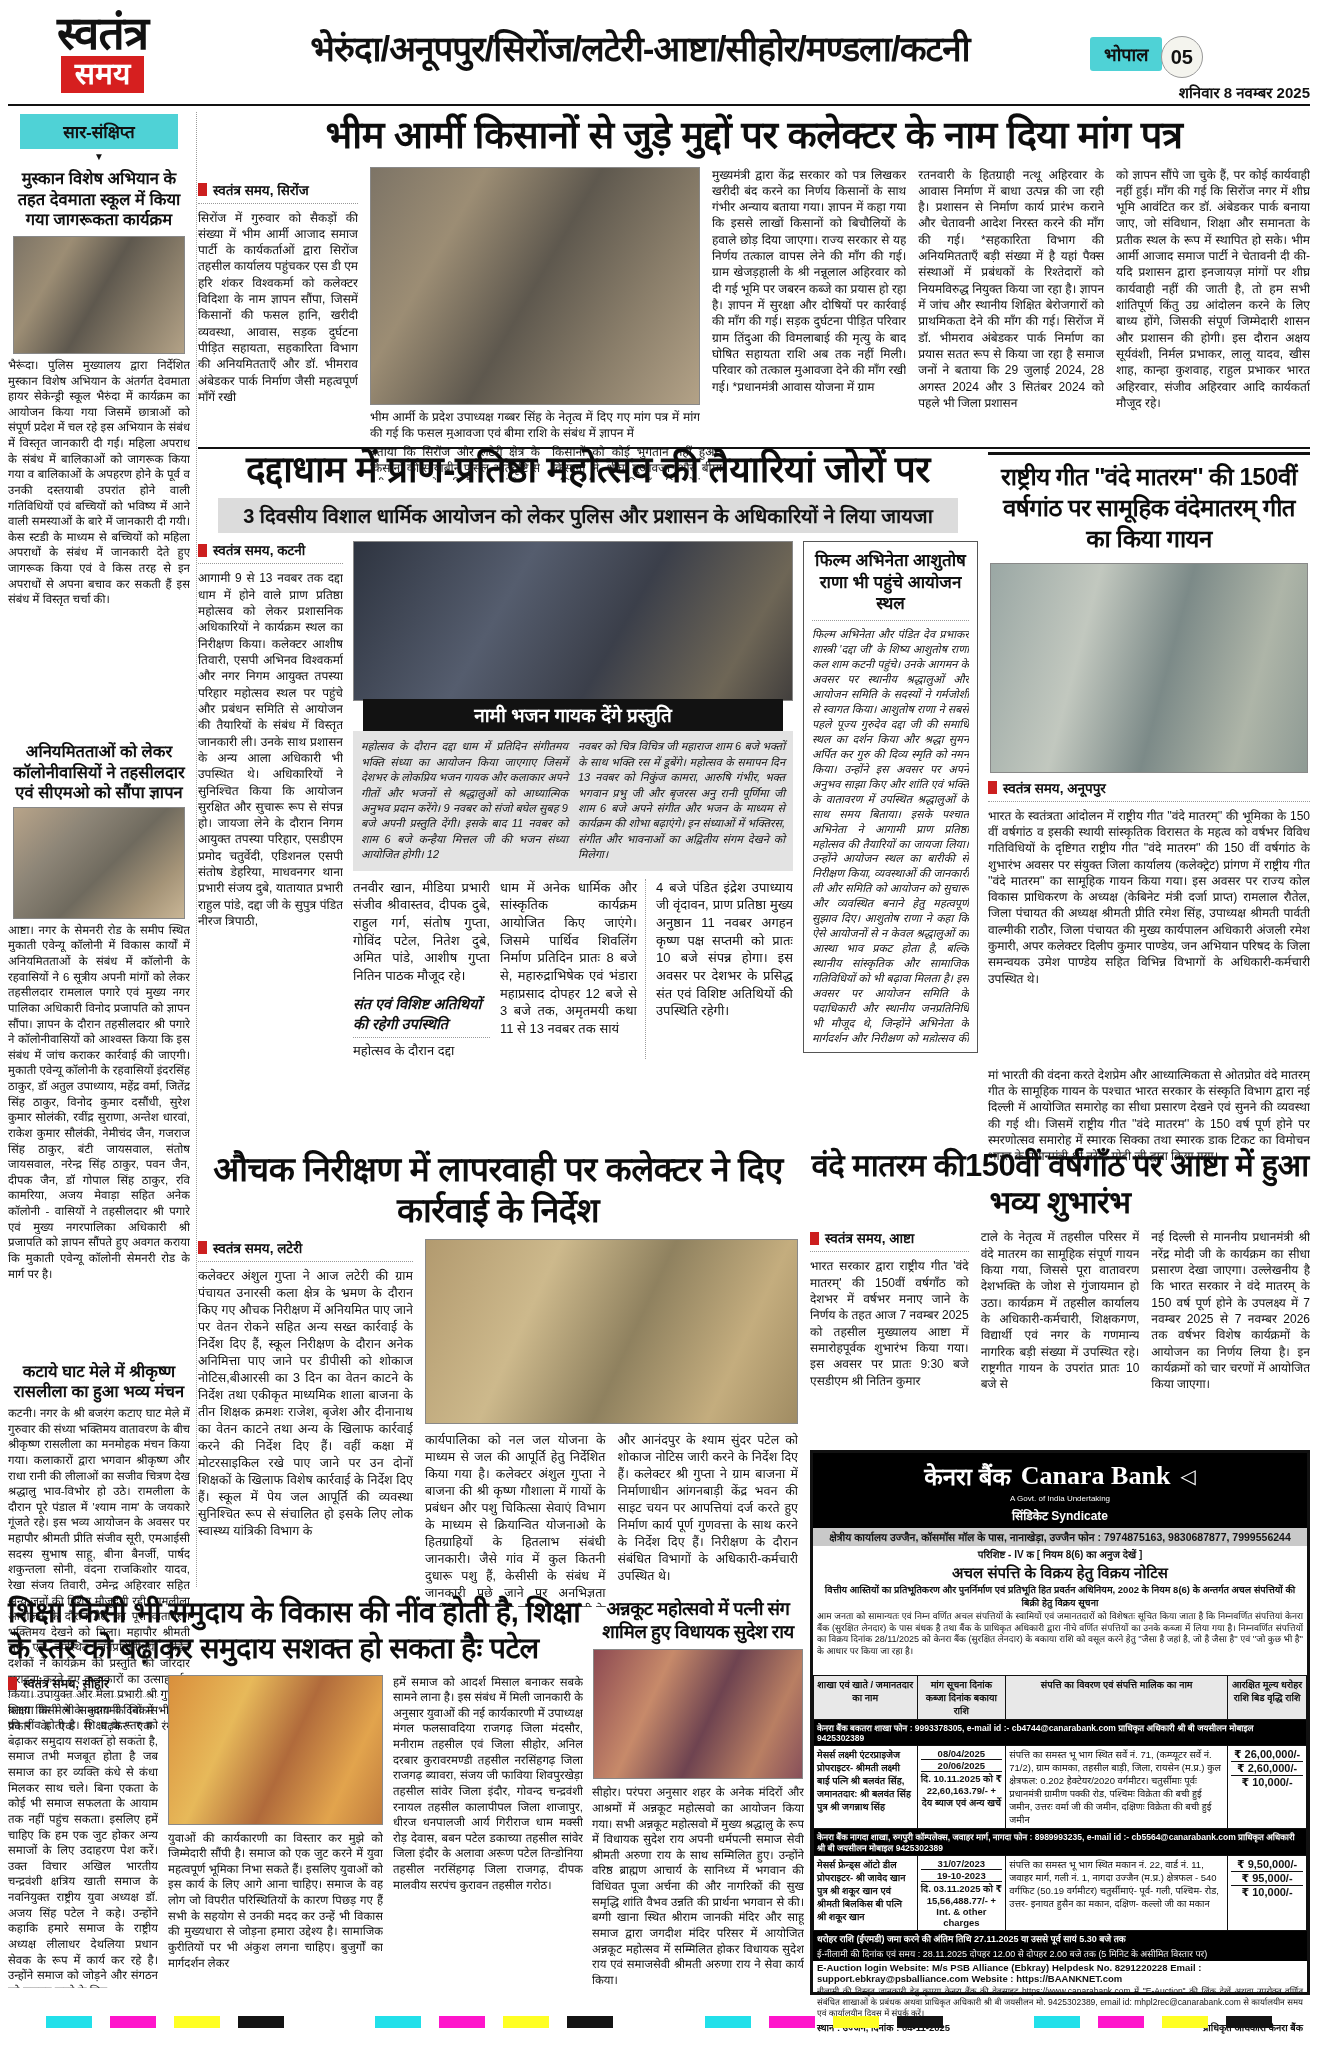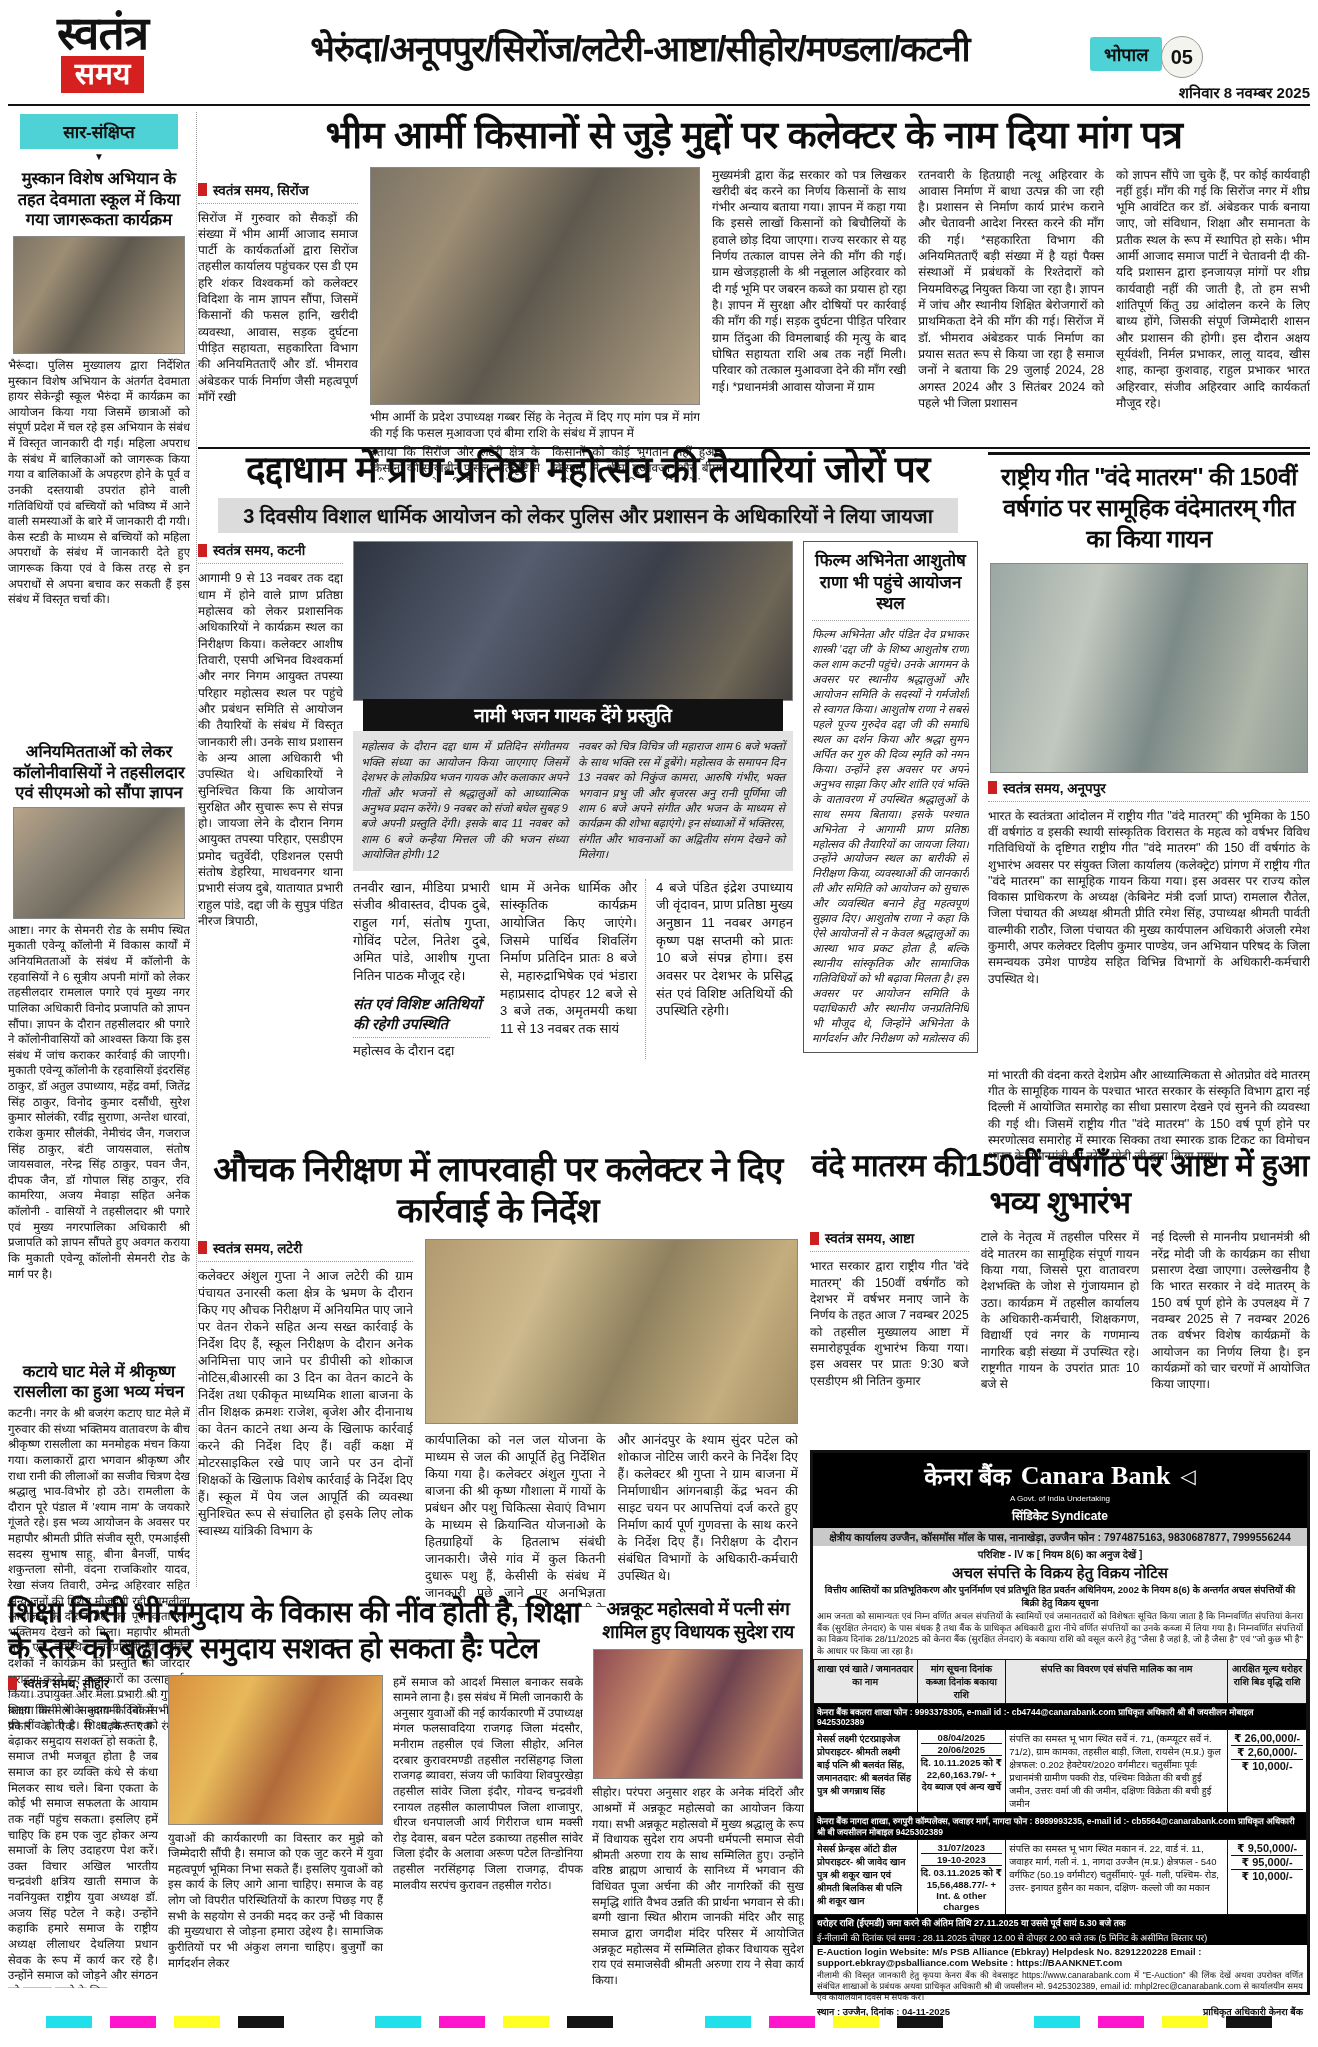--- a/index.html
+++ b/index.html
@@ -20,21 +20,21 @@
   .dotdiv{border-right:1px dotted #9a9a9a;}
   .subbar{background:#dcdcdc;font-weight:800;text-align:center;}
   .cyan{background:#4fd2d6;}
   .capbar{background:#121212;color:#fff;font-weight:800;text-align:center;}
   .capbox{background:#e3e3e3;font-style:italic;font-size:11px;line-height:1.4;text-align:justify;justify-content:center;}
   .blackline{background:#111;}
   
   .ad{border:3px solid #111;background:#fff;box-sizing:border-box;font-size:10px;}
   .adhead{background:#000;color:#fff;display:flex;align-items:center;justify-content:center;gap:10px;padding:6px 4px 2px;}
   .adgray{background:#c9c9c9;font-weight:700;text-align:center;font-size:10.5px;padding:2px 3px;}
-  .adtable{width:100%;border-collapse:collapse;font-size:9.5px;}
+  .adtable{width:100%;border-collapse:collapse;font-size:9.5px;margin-top:16px;}
   .adtable th,.adtable td{border:1px solid #111;padding:2px 3px;vertical-align:top;text-align:left;}
   .adtable th{text-align:center;background:#e8e8e8;}
   .branchrow{background:#000;color:#fff;font-weight:700;text-align:center;}
   .amt{font-weight:800;font-size:11px;text-align:center;white-space:nowrap;}
   .dt{font-weight:800;text-align:center;}
   .regmarks{display:flex;gap:18px;align-items:center;}
   .regmarks i{display:block;width:46px;height:12px;}
   .rm-c{background:#22e0ea;}.rm-m{background:#ff15cb;}.rm-y{background:#ffff24;}.rm-k{background:#141414;}
   .logo1{font-size:46px;font-weight:900;letter-spacing:-1px;line-height:1;}
   .logo2{background:#d61f1f;color:#fff;font-weight:900;font-size:30px;padding:1px 14px;display:inline-block;line-height:1.15;}

